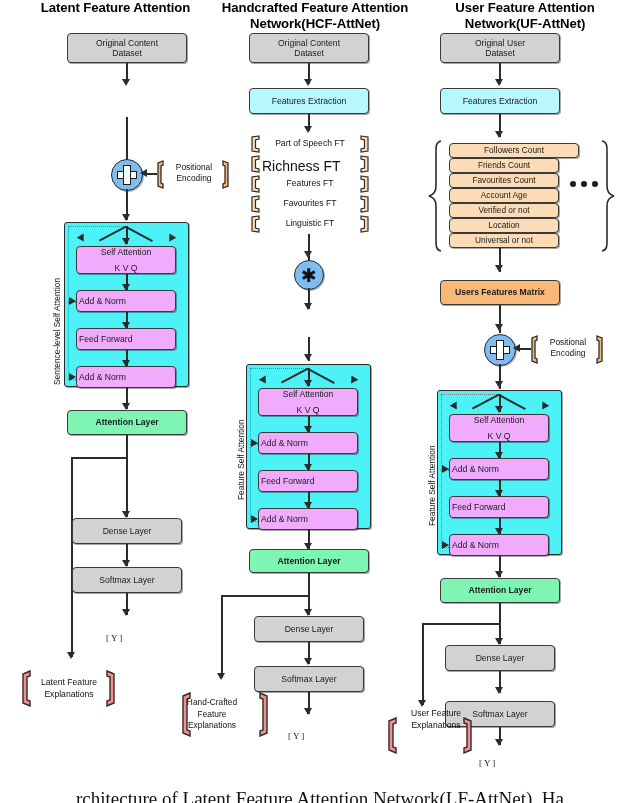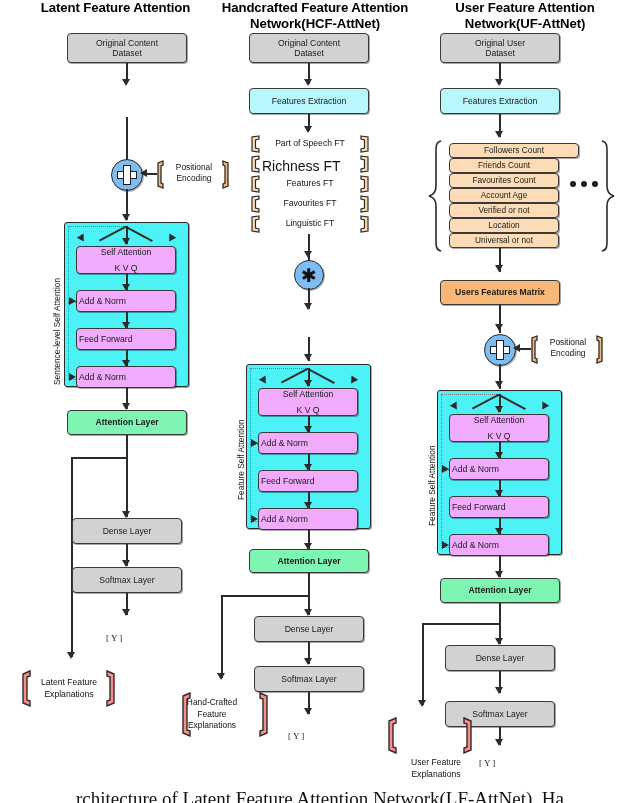--- a/index.html
+++ b/index.html
@@ -564,21 +564,21 @@
 <div class="flank" style="left:386px;top:717px;">
   <svg width="11" height="37" viewBox="0 0 11 37">
         <path d="M10 1 L3 4 L3 33 L10 36 L10 31 L7 30 L7 7 L10 6 Z" fill="#fb8c8c" stroke="#2b2b2b" stroke-width="1.4"></path>
       </svg>
 </div>
 <div class="flank" style="left:463px;top:717px;">
   <svg width="11" height="37" viewBox="0 0 11 37">
         <path d="M1 1 L8 4 L8 33 L1 36 L1 31 L4 30 L4 7 L1 6 Z" fill="#fb8c8c" stroke="#2b2b2b" stroke-width="1.4"></path>
       </svg>
 </div>
-<div style="position:absolute;left:392px;top:757px;width:88px;font-size:8.6px;line-height:11.5px;text-align:center;">
+<div style="position:absolute;left:392px;top:708px;width:88px;font-size:8.6px;line-height:11.5px;text-align:center;">
   <div>User Feature</div>
   <div>Explanations</div>
 </div>
 
 <div class="caption" style="top:788px;">
   <span>rchitecture of Latent Feature Attention Network(LF-AttNet), Ha</span>
 </div>
 
 </div>
 

